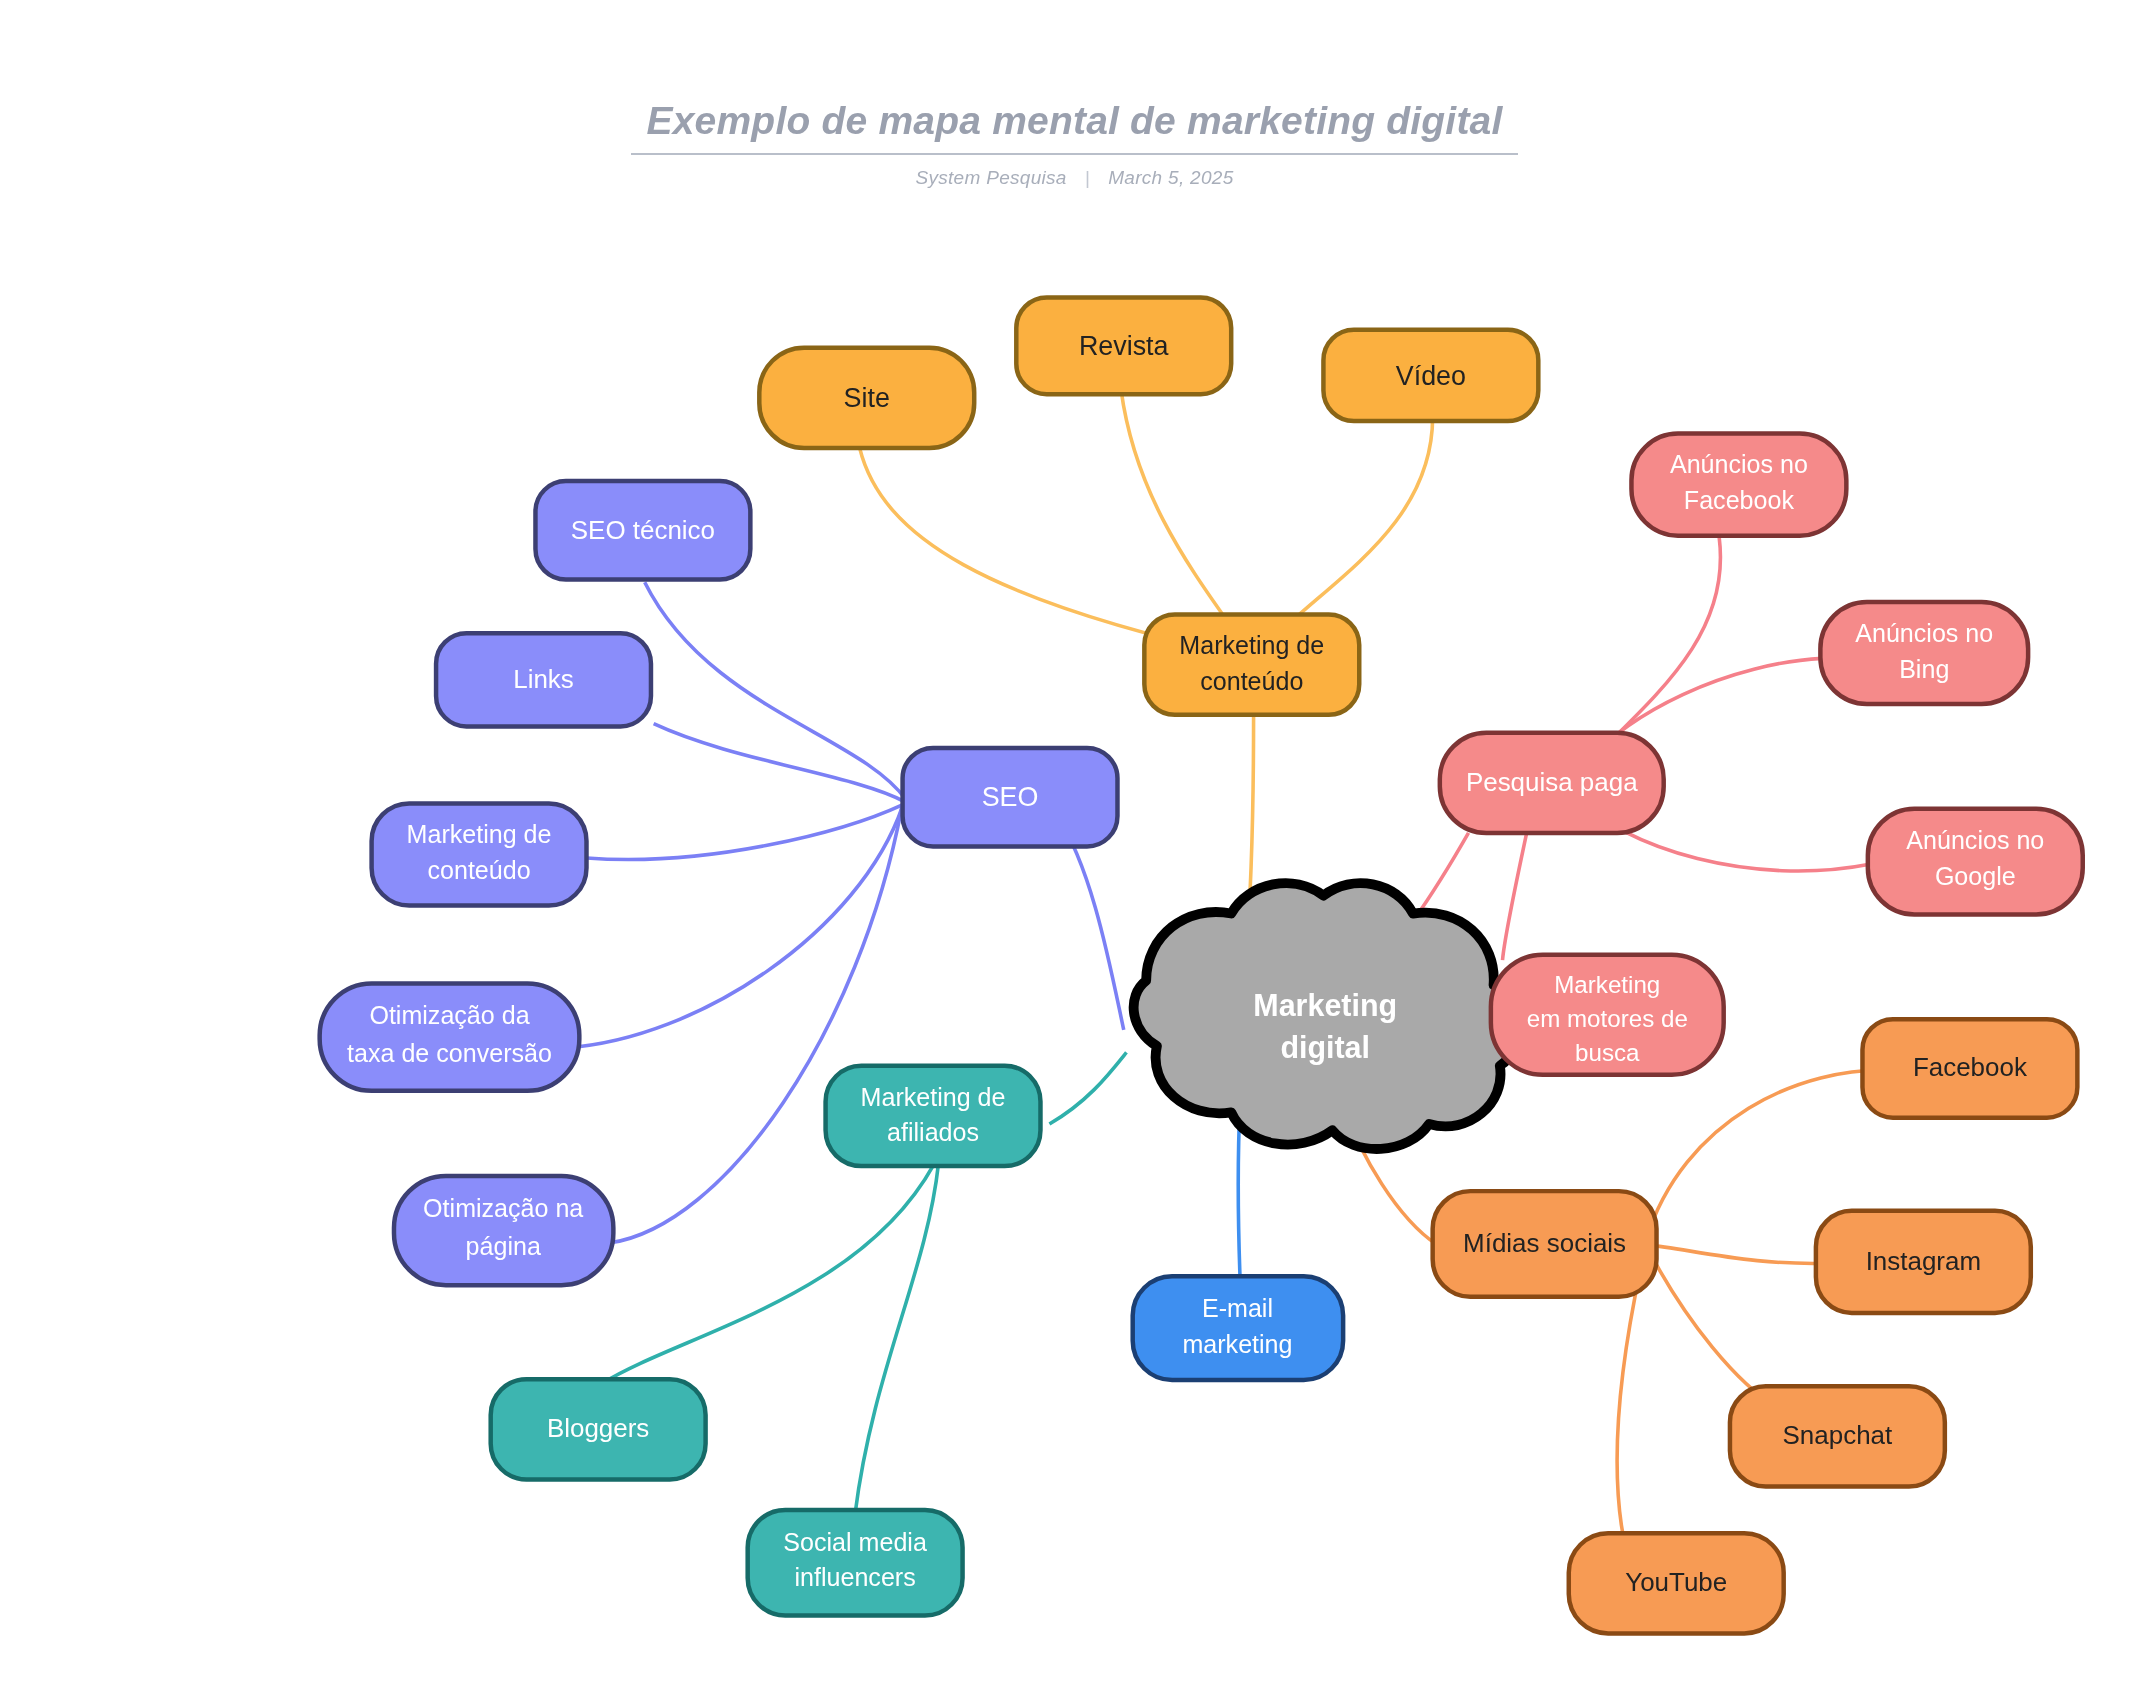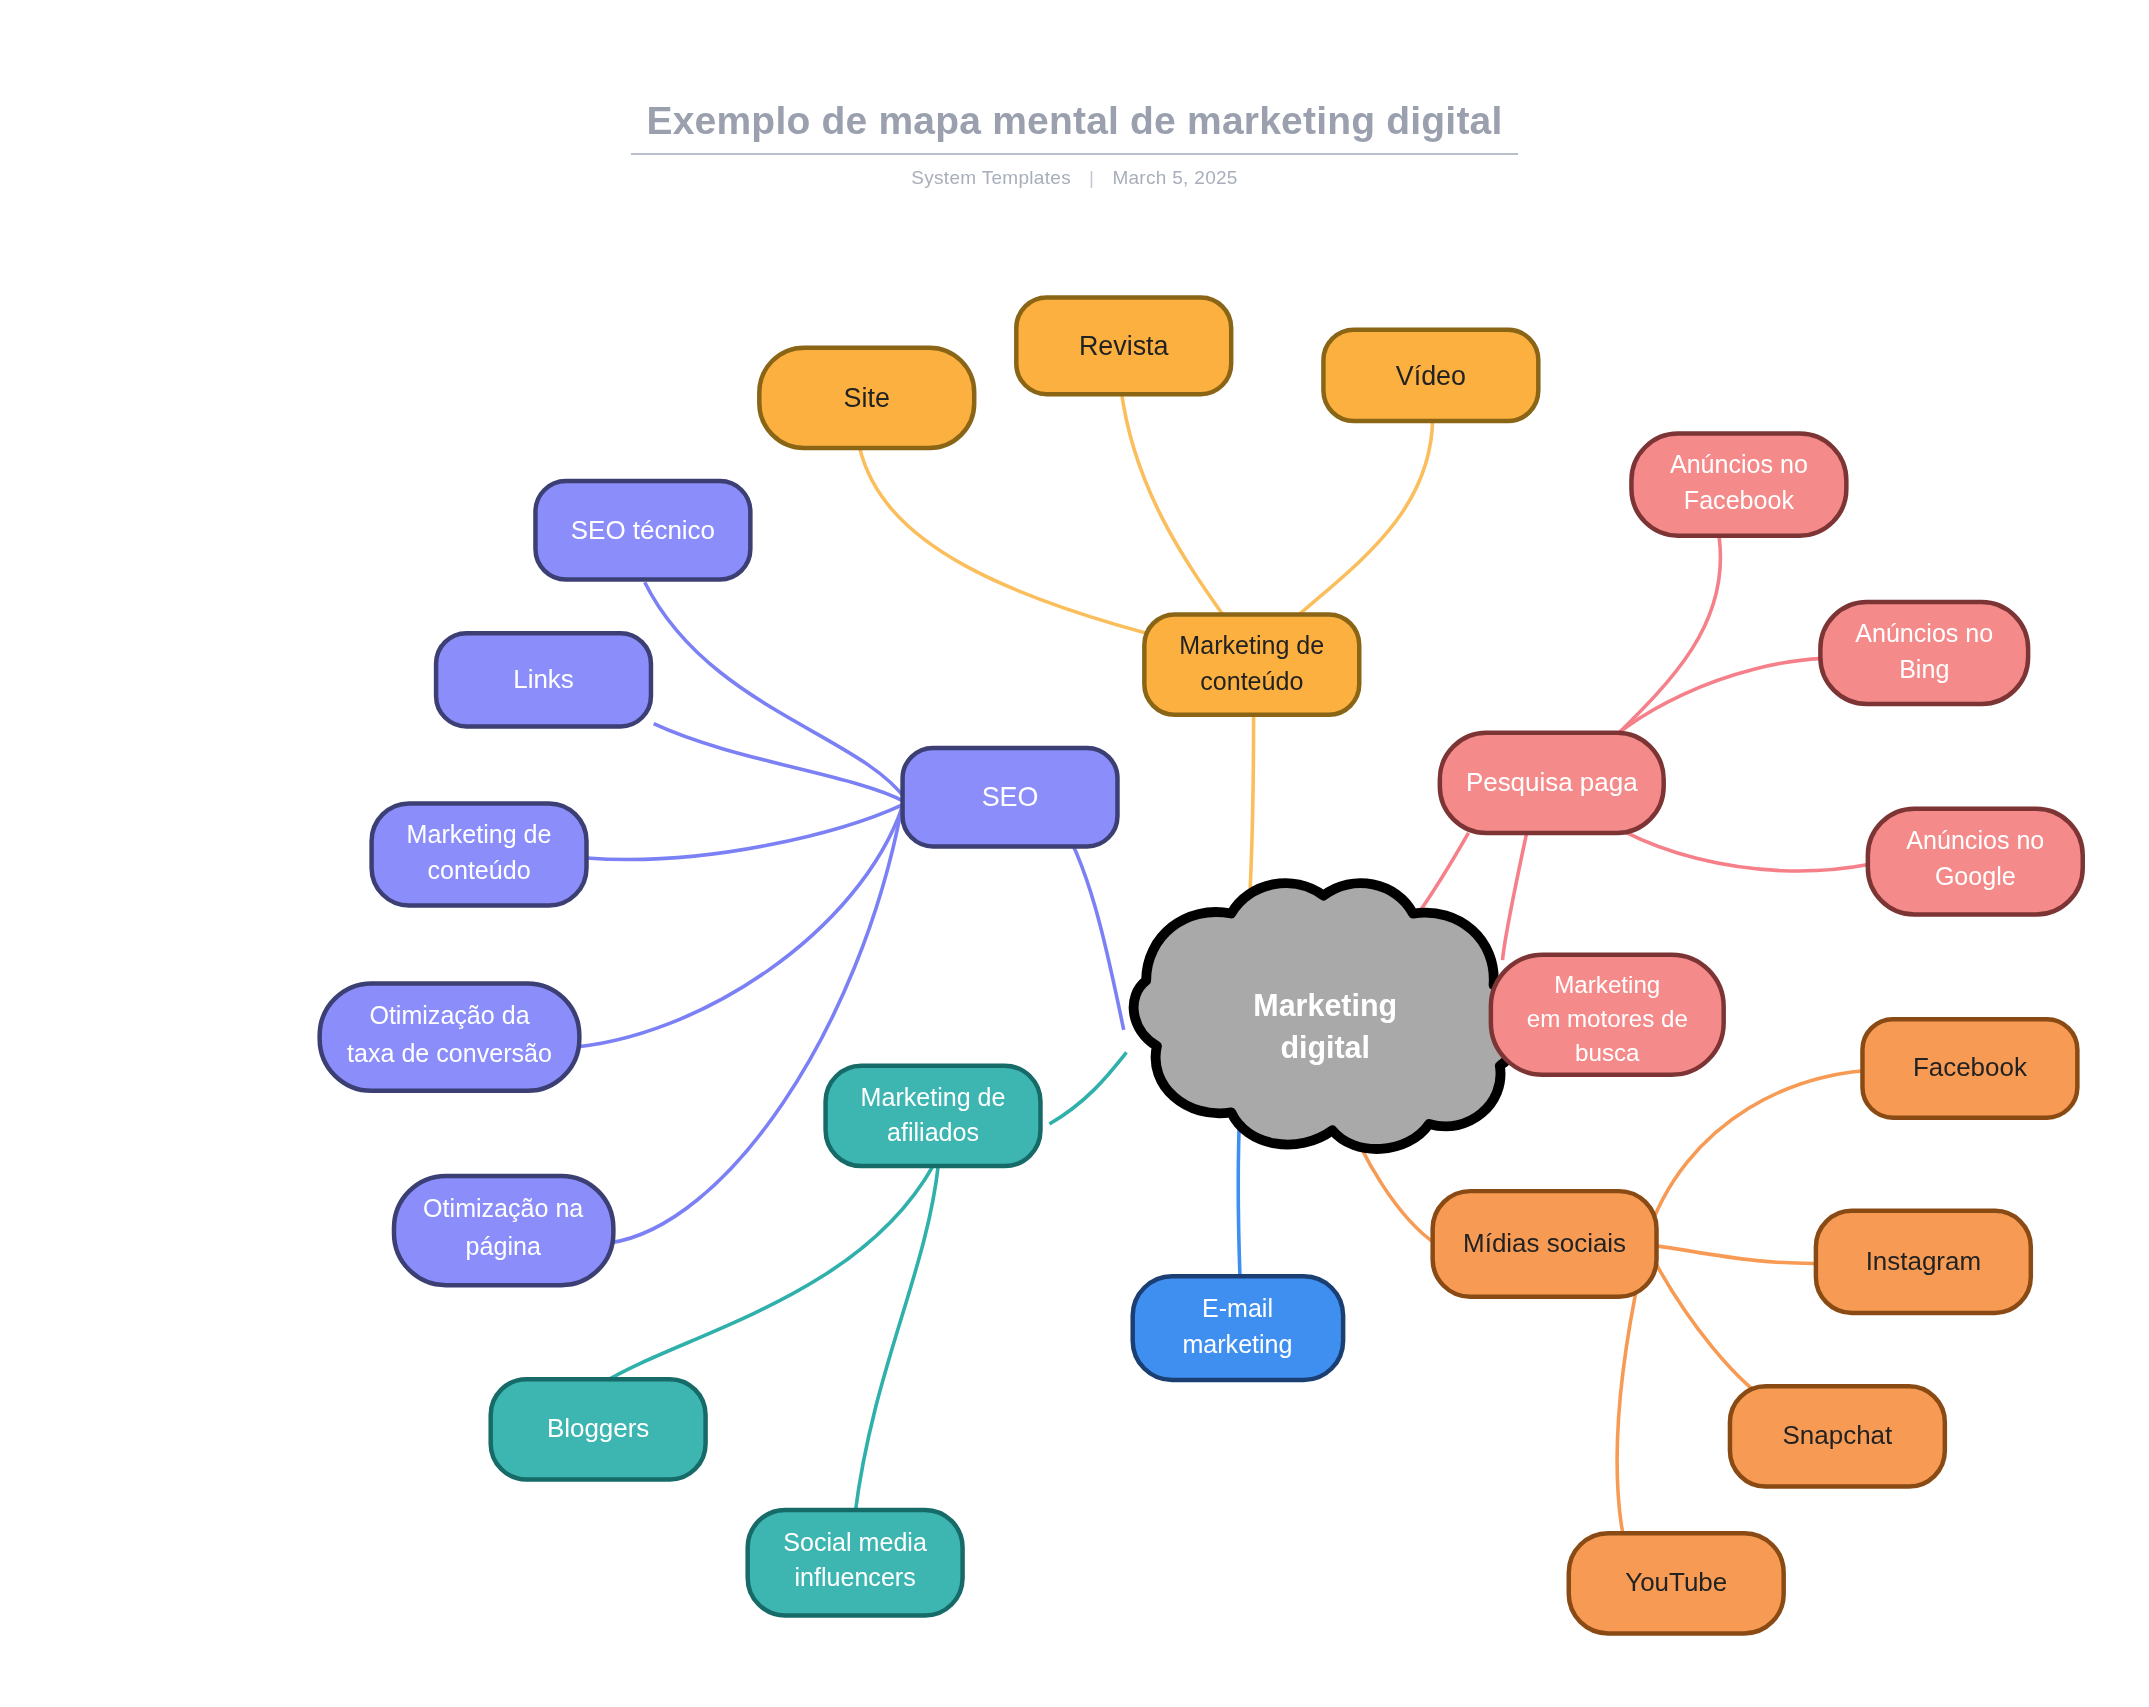--- a/index.html
+++ b/index.html
@@ -14,20 +14,21 @@
     height: 1708px;
     background: #ffffff;
     overflow: hidden;
   }
   
   #header {
     position: absolute;
     left: 0; top: 99px;
     width: 2149px;
     text-align: center;
+    font-style: italic;
   }
   #doc-title {
     font-size: 39px;
     font-weight: bold;
     color: #9aa0ae;
     letter-spacing: 0.2px;
     line-height: 1.15;
     padding-bottom: 9px;
   }
   #title-rule {
@@ -63,21 +64,21 @@
 </style>
 </head>
 <body>
 
 <div id="page">
 
   <div id="header">
     <div id="doc-title">Exemplo de mapa mental de marketing digital</div>
     <div id="title-rule"></div>
     <div id="byline">
-      <span>System Templates</span>
+      <span>System Pesquisa</span>
       <span class="sep">|</span>
       <span>March 5, 2025</span>
     </div>
   </div>
 
   <div id="canvas">
   <svg id="mindmap" viewBox="0 0 2400 1907" xmlns="http://www.w3.org/2000/svg">
 
     <g>
       <path class="edge" d="M 1400 800 C 1400 950, 1395 1020, 1390 1100" stroke="#fbbe5c" stroke-width="4"></path>

